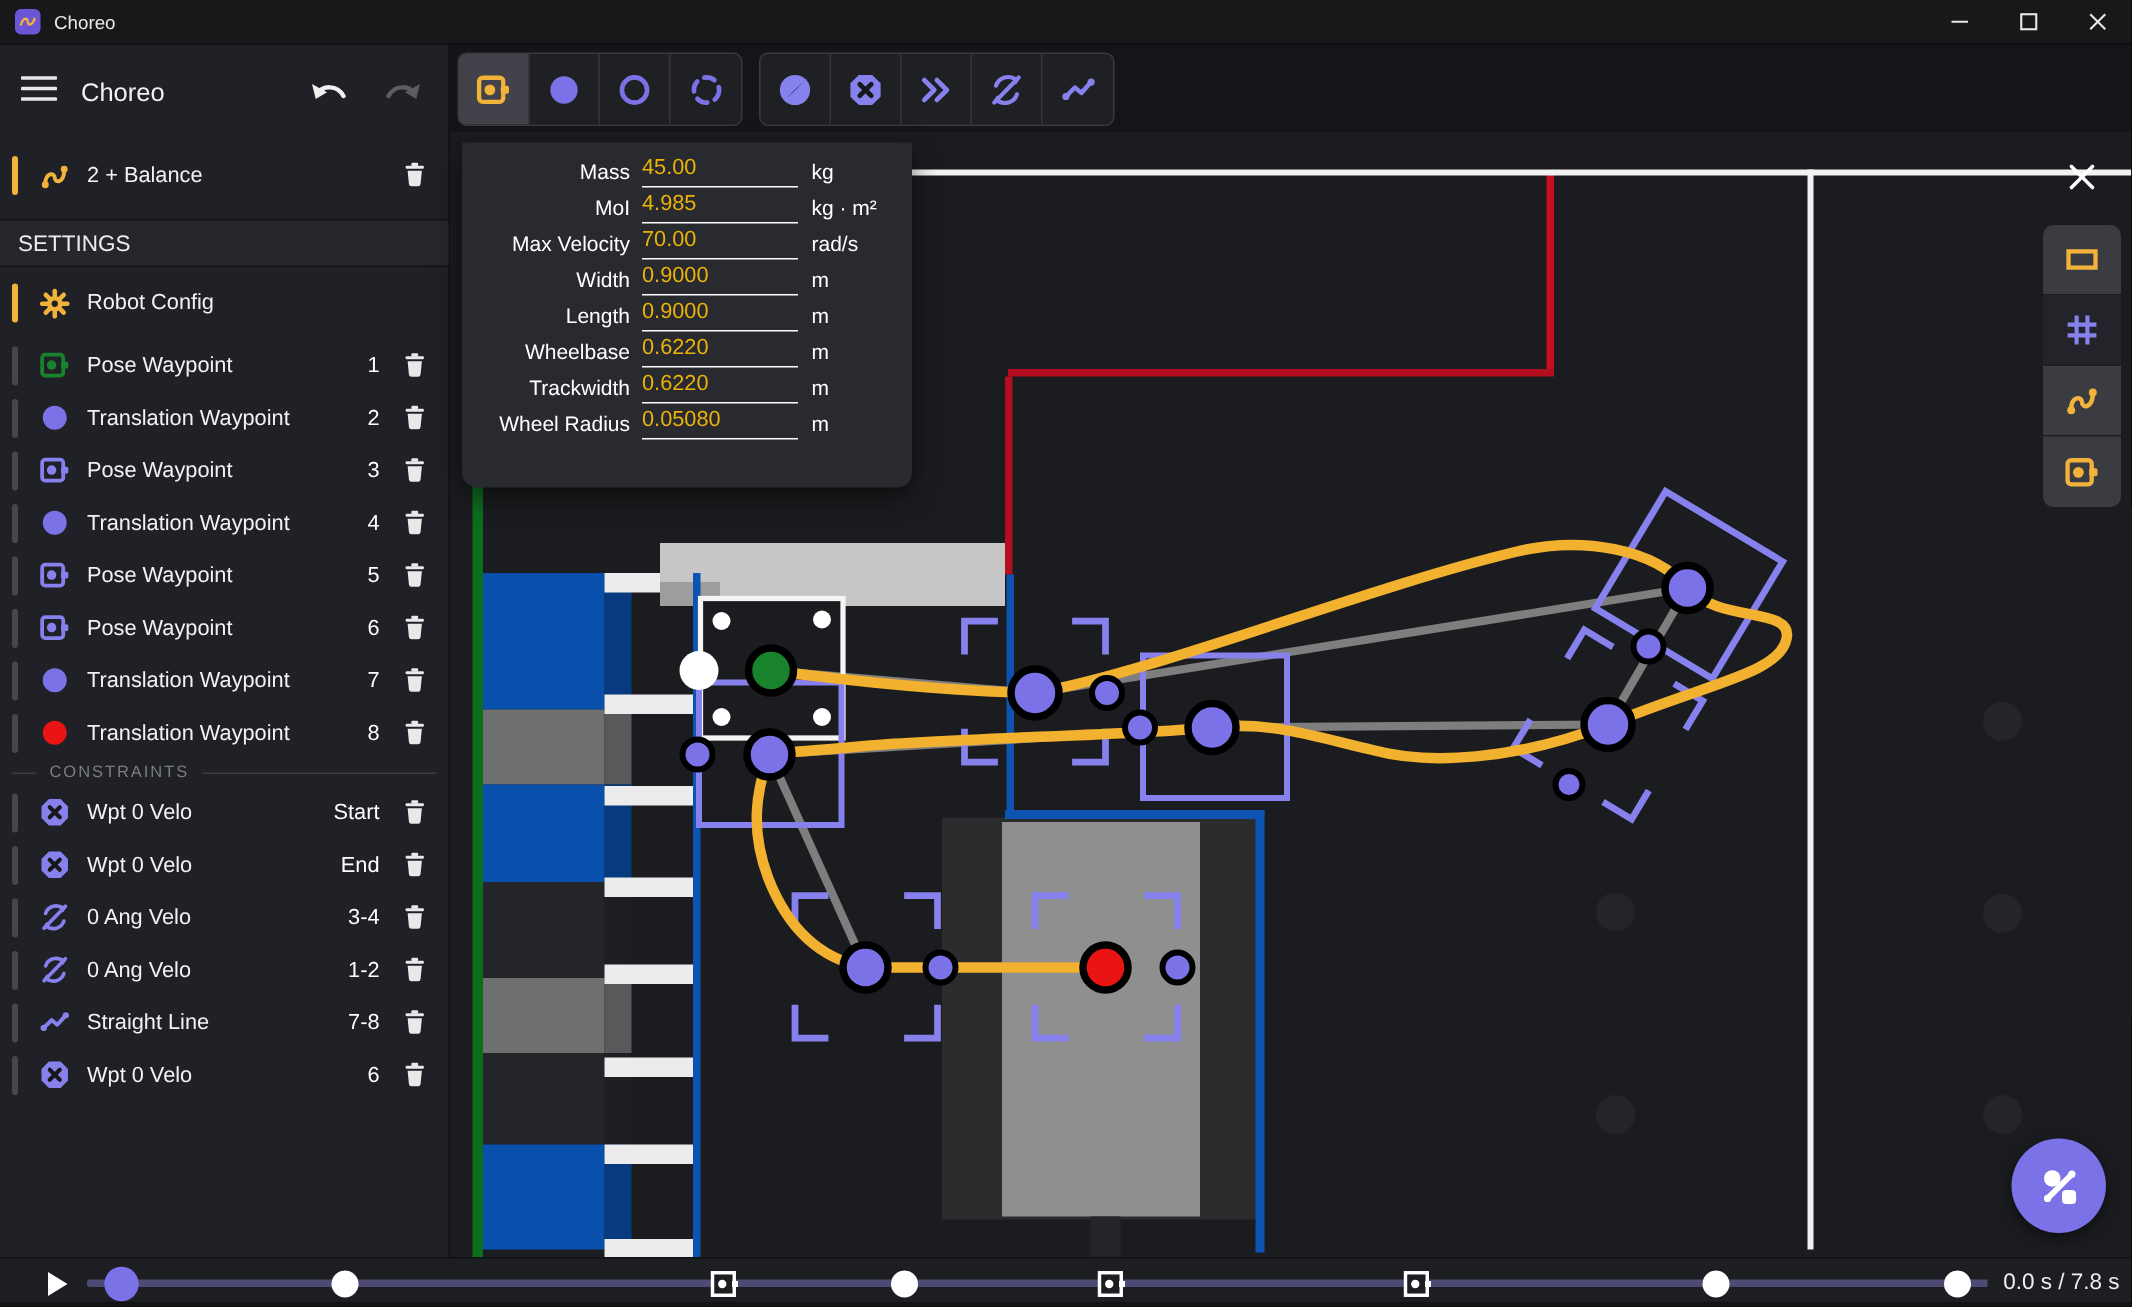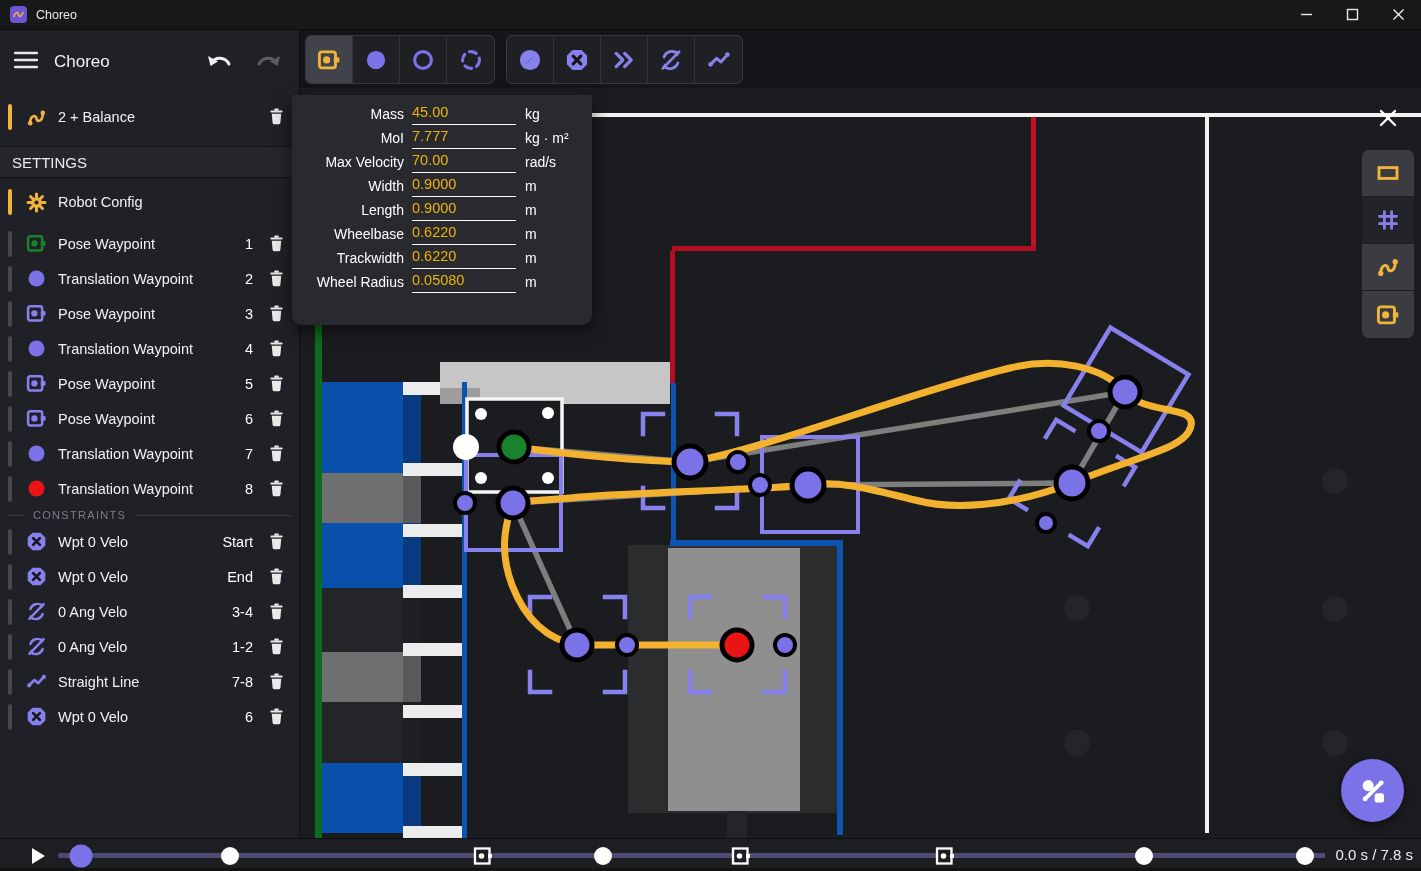--- a/index.html
+++ b/index.html
@@ -40,21 +40,21 @@
 
   
   #topstrip{left:300px;top:30px;width:1121px;height:58px;background:#141518;}
   .tgroup{position:absolute;top:5px;display:flex;background:#1f2024;border:1px solid #393a3f;border-radius:6px;overflow:hidden;height:49px;}
   .tbtn{width:47px;height:47px;display:flex;align-items:center;justify-content:center;border-right:1px solid #333439;}
   .tbtn:last-child{border-right:none;}
   .tbtn.sel{background:#41424a;}
   .tbtn svg{width:24px;height:24px;display:block;}
 
   
-  #configpanel{left:292px;top:95px;width:300px;height:230px;background:#292a2f;border-radius:0 0 10px 10px;box-shadow:0 6px 18px rgba(0,0,0,.55);padding-top:7px;}
+  #configpanel{left:308px;top:95px;width:300px;height:230px;background:#292a2f;border-radius:0 0 10px 10px;box-shadow:0 6px 18px rgba(0,0,0,.55);padding-top:7px;}
   .crow{display:flex;align-items:center;height:24px;}
   .clabel{width:112px;text-align:right;font-size:14px;color:#fff;flex:none;}
   .cvalue{width:104px;margin-left:8px;font-size:14.5px;color:#eab308;border-bottom:1.6px solid #fff;height:21px;flex:none;}
   .cunit{margin-left:9px;font-size:14px;color:#fff;}
 
   
   #rail-close{left:1376px;top:106px;width:24px;height:24px;color:#fff;}
   #rail{left:1362px;top:150px;width:52px;border-radius:7px;overflow:hidden;display:flex;flex-direction:column;}
   .railbtn{width:52px;height:47px;display:flex;align-items:center;justify-content:center;background:#3b3c42;border-bottom:1px solid #1b1c1f;}
   .railbtn.off{background:#232429;}
@@ -680,21 +680,21 @@
 
   <div id="configpanel" class="abs">
     <div id="config-rows">
         <div class="crow">
      <span class="clabel">Mass</span>
      <span class="cvalue">45.00</span>
      <span class="cunit">kg</span>
    </div>
         <div class="crow">
      <span class="clabel">MoI</span>
-     <span class="cvalue">7.777</span>
+     <span class="cvalue">4.985</span>
      <span class="cunit">kg · m²</span>
    </div>
         <div class="crow">
      <span class="clabel">Max Velocity</span>
      <span class="cvalue">70.00</span>
      <span class="cunit">rad/s</span>
    </div>
         <div class="crow">
      <span class="clabel">Width</span>
      <span class="cvalue">0.9000</span>

